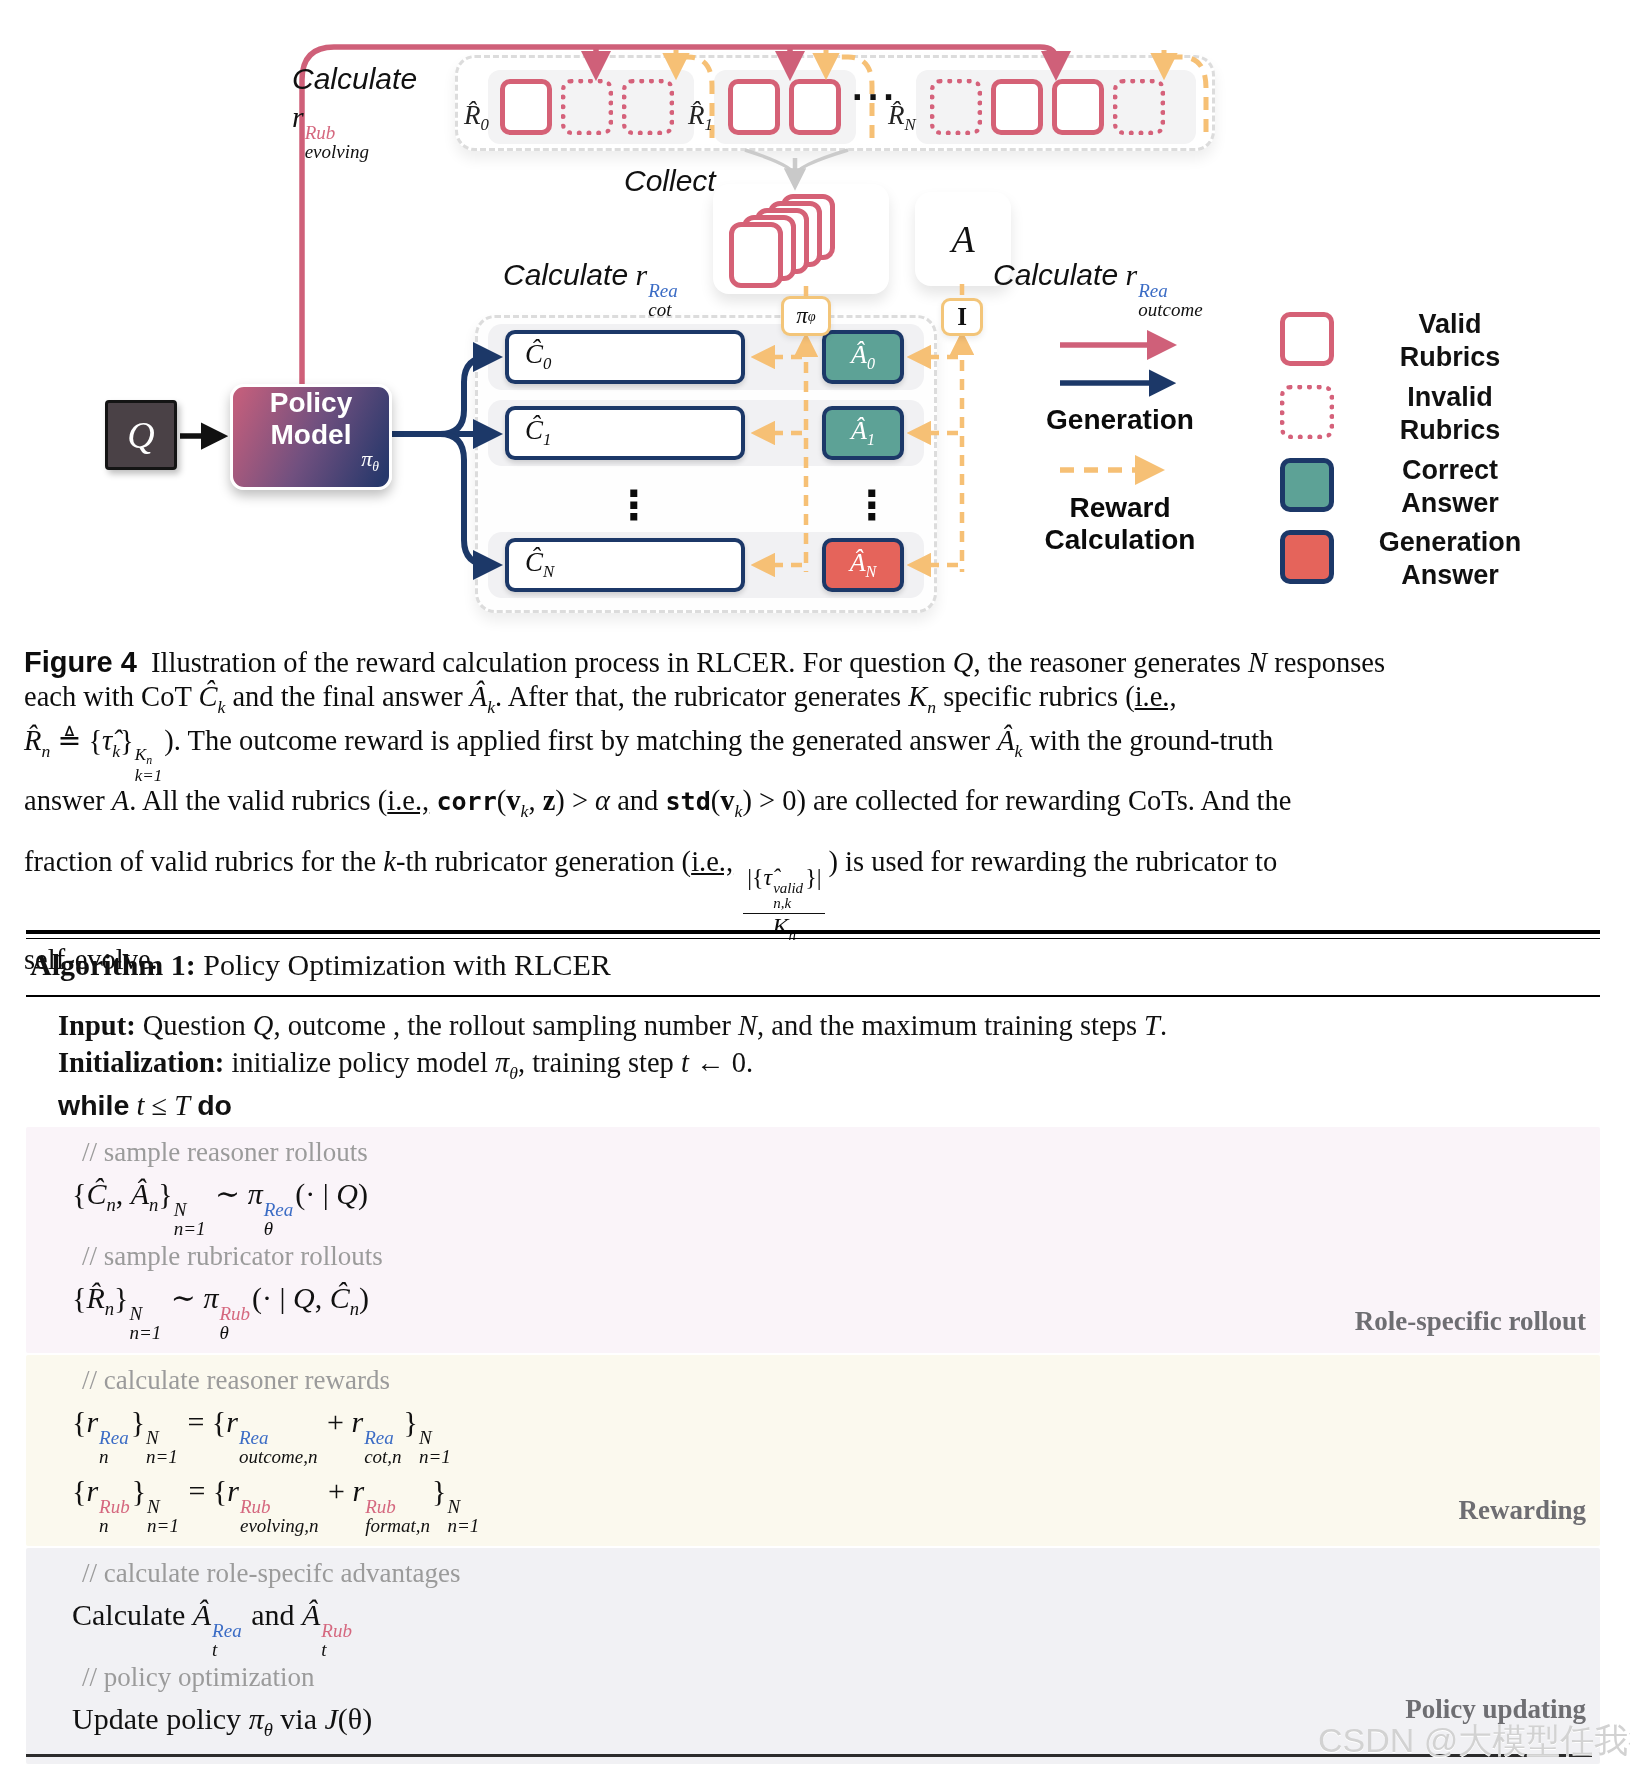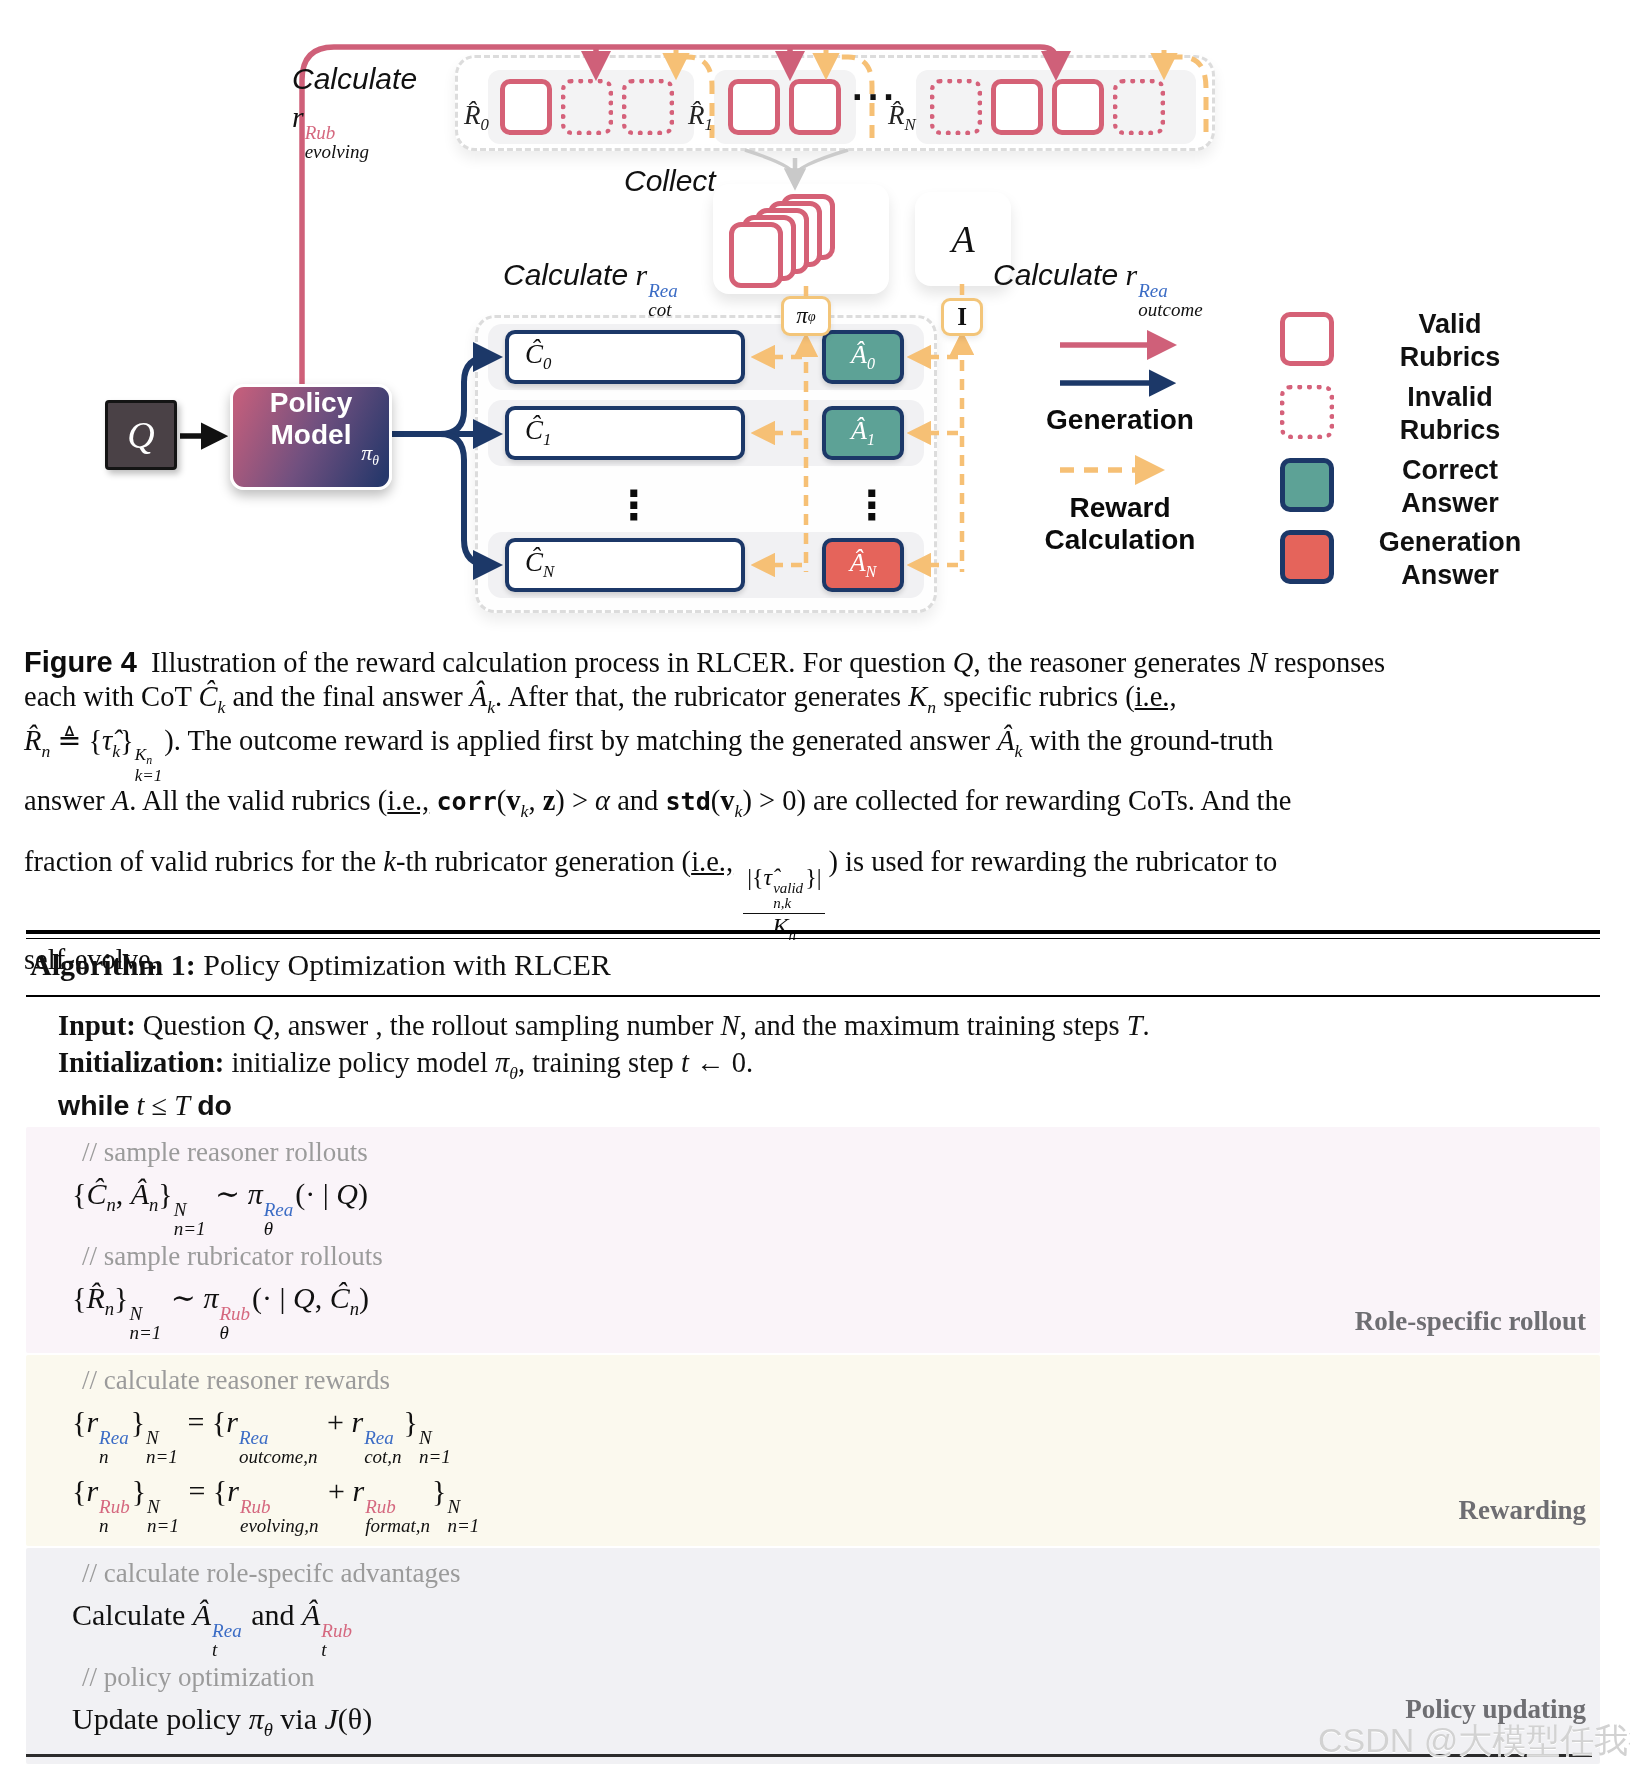--- a/index.html
+++ b/index.html
@@ -63,21 +63,21 @@
   .dots-v{position:absolute;font:bold 40px var(--sans);z-index:3;color:#0b0b0b;}
 
   .qbox{left:105px;top:400px;width:72px;height:70px;background:#4a4146;border:3.5px solid #141414;
     border-radius:4px;z-index:6;display:flex;align-items:center;justify-content:center;
     font:italic 38px var(--serif);color:#fff;box-shadow:3px 4px 6px rgba(0,0,0,.25);}
   .policy{left:230px;top:384px;width:162px;height:106px;border-radius:14px;z-index:6;
     background:linear-gradient(115deg,#c05e7c 5%,#71507f 50%,#27386b 95%);
     border:3px solid #fff;box-shadow:0 6px 12px rgba(0,0,0,.25);
     display:flex;flex-direction:column;align-items:center;justify-content:flex-start;
     font:700 28px var(--sans);color:#fff;line-height:32px;}
-  .policy .pisub{position:absolute;right:10px;bottom:18px;font:italic 22px var(--serif);font-weight:400;}
+  .policy .pisub{position:absolute;right:10px;bottom:12px;font:italic 22px var(--serif);font-weight:400;}
 
   .leg-txt{position:absolute;font:700 28px var(--sans);color:#0b0b0b;text-align:center;z-index:5;}
   .leg-sq{position:absolute;left:1280px;width:54px;height:54px;border-radius:10px;box-sizing:border-box;z-index:5;}
   .leg-sq.valid{border:5px solid var(--pink);background:#fff;}
   .leg-sq.invalid{border:5px dotted #d5617a;background:#fff;}
   .leg-sq.correct{border:5px solid var(--navy);background:var(--teal);}
   .leg-sq.incorrect{border:5px solid var(--navy);background:var(--salmon);}
   .leg-item-lbl{position:absolute;left:1360px;width:180px;font:700 27px var(--sans);
     text-align:center;line-height:33px;z-index:5;}
 
@@ -338,21 +338,21 @@
     <div class="cap-line"><span>self-evolve.</span></div>
   </div>
 
   <div class="algorithm">
     <div class="rule-thick"></div>
     <div class="rule-thin"></div>
     <div class="alg-title"><span class="tl">Algorithm 1:</span><span> Policy Optimization with RLCER</span></div>
     <div class="rule-mid"></div>
 
     <div class="alg-body">
-      <div class="alg-line"><span class="lead">Input:</span><span> Question </span><span class="it">Q</span><span>, answer </span><span class="it"></span><span>, the rollout sampling number </span><span class="it">N</span><span>, and the maximum training steps </span><span class="it">T</span><span>.</span></div>
+      <div class="alg-line"><span class="lead">Input:</span><span> Question </span><span class="it">Q</span><span>, outcome </span><span class="it"></span><span>, the rollout sampling number </span><span class="it">N</span><span>, and the maximum training steps </span><span class="it">T</span><span>.</span></div>
       <div class="alg-line"><span class="lead">Initialization:</span><span> initialize policy model </span><span class="it"><span>π</span><sub class="sb">θ</sub></span><span>, training step </span><span class="it">t</span><span> ← 0.</span></div>
       <div class="alg-line"><span class="kw">while</span>&nbsp;<span class="it">t</span><span> ≤ </span><span class="it">T</span>&nbsp;<span class="kw">do</span></div>
 
       <div class="blk blk1">
         <div class="cmt">// sample reasoner rollouts</div>
         <div class="fline"><span>{</span><span class="it"><span>Ĉ</span><sub class="sb">n</sub></span><span>, </span><span class="it"><span>Â</span><sub class="sb">n</sub></span><span>}</span><span class="ss">
               <span class="t">N</span>
               <span class="b">n=1</span>
             </span><span> ∼ </span><span class="it">π</span><span class="ss">
               <span class="t rea-c">Rea</span>

